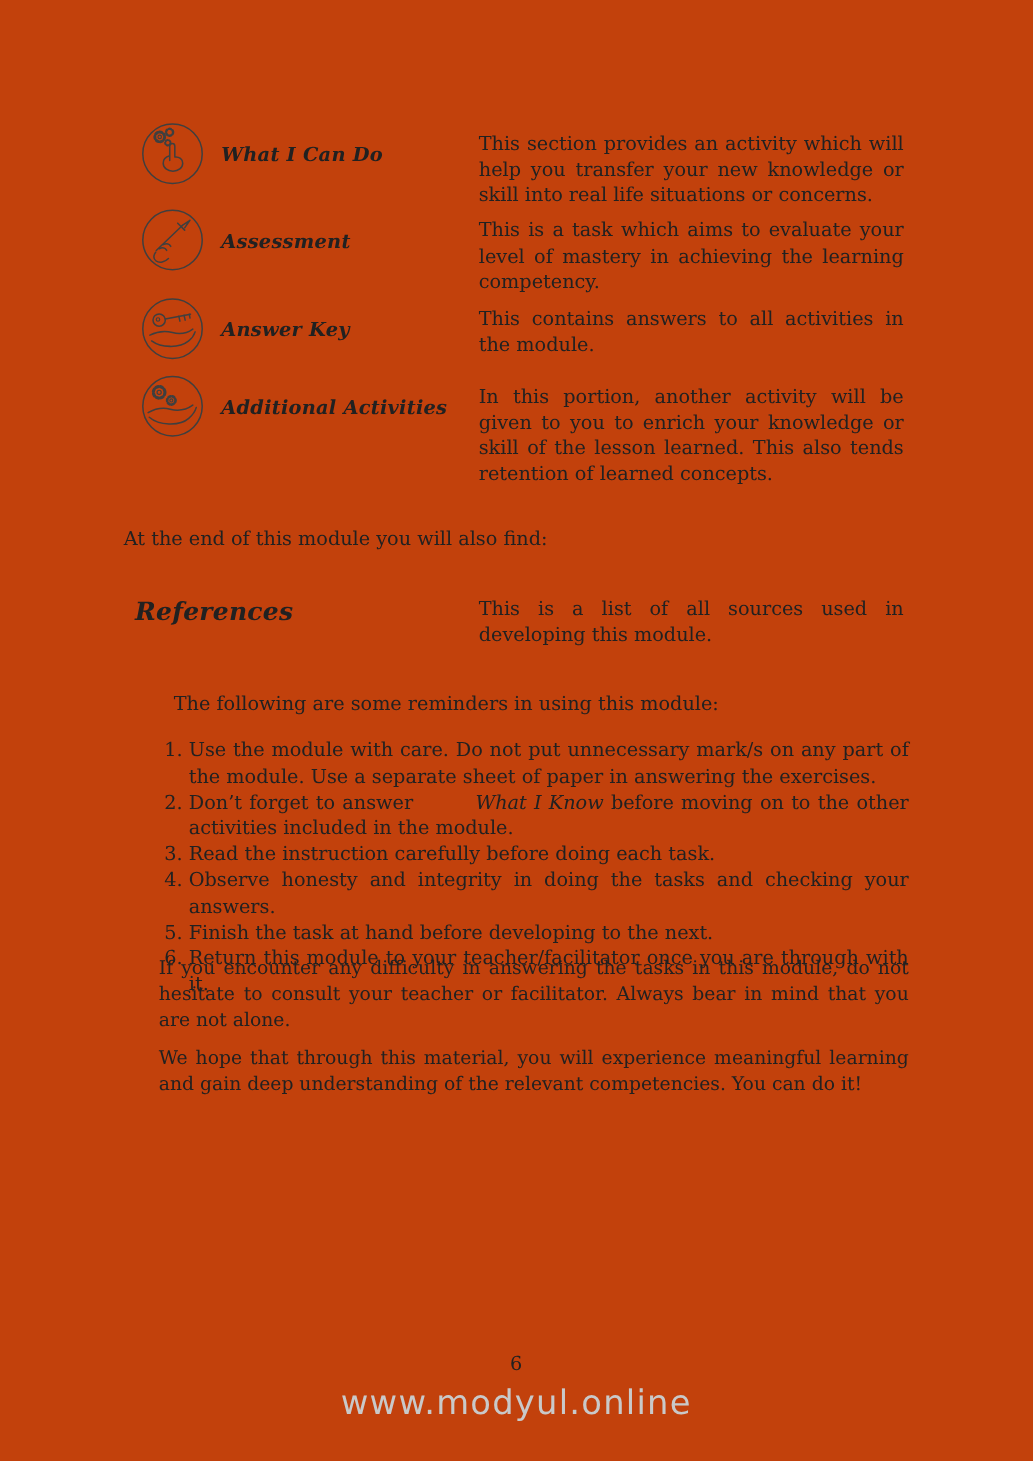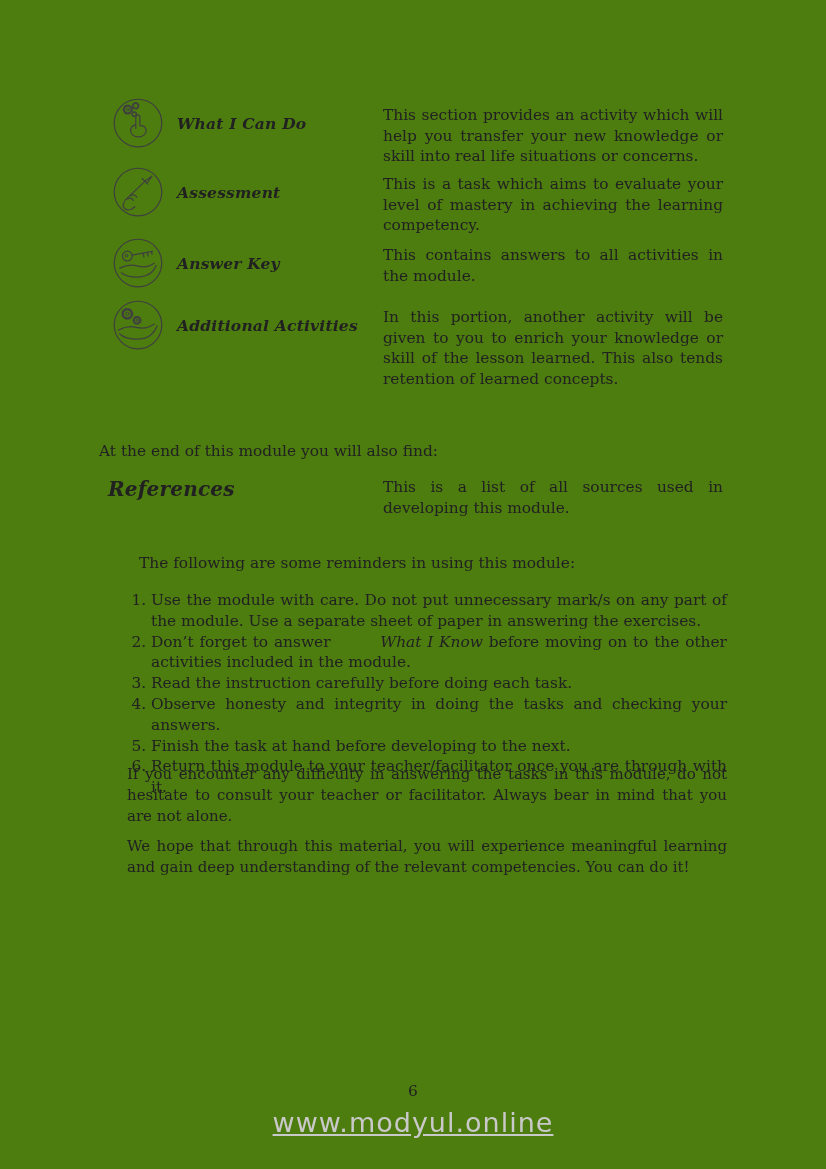--- a/index.html
+++ b/index.html
@@ -4,21 +4,21 @@
 <style>
   html, body { margin: 0; padding: 0; }
   body {
     width: 826px; height: 1169px;
     background: #ffffff;
     font-family: "DejaVu Serif", serif;
     color: #212121;
     position: relative;
     overflow: hidden;
   }
-  .page { position: absolute; inset: 0; background: #4d7c0f; }
+  .page { position: absolute; inset: 0; background: #c2410c; }
 
   
   .icon-rows { position: absolute; left: 99px; top: 97px; width: 628px; }
   .icon-row { position: relative; }
   .icon-row.r1 { height: 69px; }
   .icon-row.r2 { height: 71px; }
   .icon-row.r3 { height: 90px; }
   .icon-row.r4 { height: 62px; }
   .row-icon { position: absolute; left: 13px; top: 0; width: 52px; height: 52px; }
   .row-icon svg { width: 52px; height: 52px; display: block; }
@@ -29,21 +29,21 @@
     font-weight: bold; font-style: italic; font-size: 15.5px;
     letter-spacing: 0.2px;
   }
   .row-desc {
     position: absolute; left: 284px; top: 8px; width: 340px;
     font-size: 15.4px; line-height: 20.7px; text-align: justify;
   }
 
   
   .intro-line { position: absolute; left: 99px; font-size: 15.4px; }
-  .intro-find { top: 442px; }
+  .intro-find { top: 422px; }
   .references-row { position: absolute; left: 99px; top: 477px; width: 628px; }
   .references-label {
     position: absolute; left: 9px; top: 0;
     font-weight: bold; font-style: italic; font-size: 20px; letter-spacing: 0.2px;
   }
   .references-desc {
     position: absolute; left: 284px; top: 0; width: 340px;
     font-size: 15.4px; line-height: 20.7px; text-align: justify;
   }
   .intro-reminders { top: 554px; margin-left: 40px; }
@@ -67,21 +67,21 @@
 
   
   .page-number {
     position: absolute; left: 0; top: 1082px; width: 826px;
     text-align: center; font-size: 15.4px;
   }
   .watermark {
     position: absolute; left: 0; top: 1107px; width: 826px;
     text-align: center;
     font-family: "DejaVu Sans", sans-serif;
-    font-size: 27px; color: #c9c9c9; letter-spacing: 1px; text-decoration: underline;
+    font-size: 27px; color: #c9c9c9; letter-spacing: 1px;
   }
 </style>
 </head>
 <body>
 
 <div class="page">
 
   <div class="icon-rows">
 
     <div class="icon-row r1">

